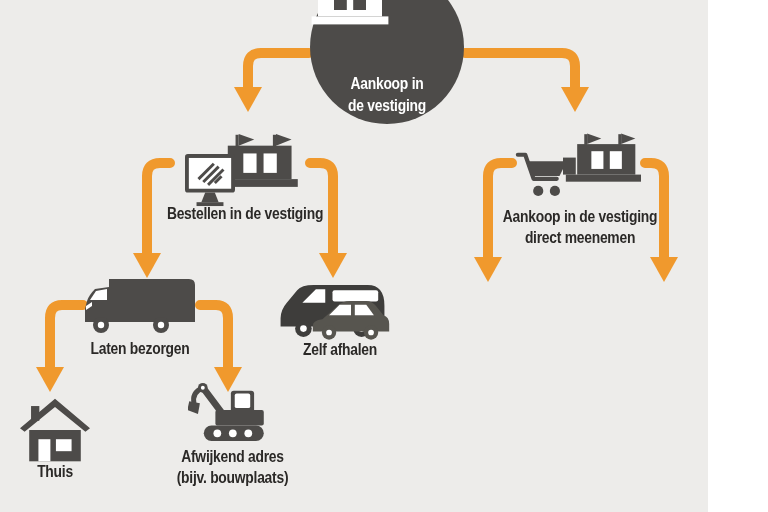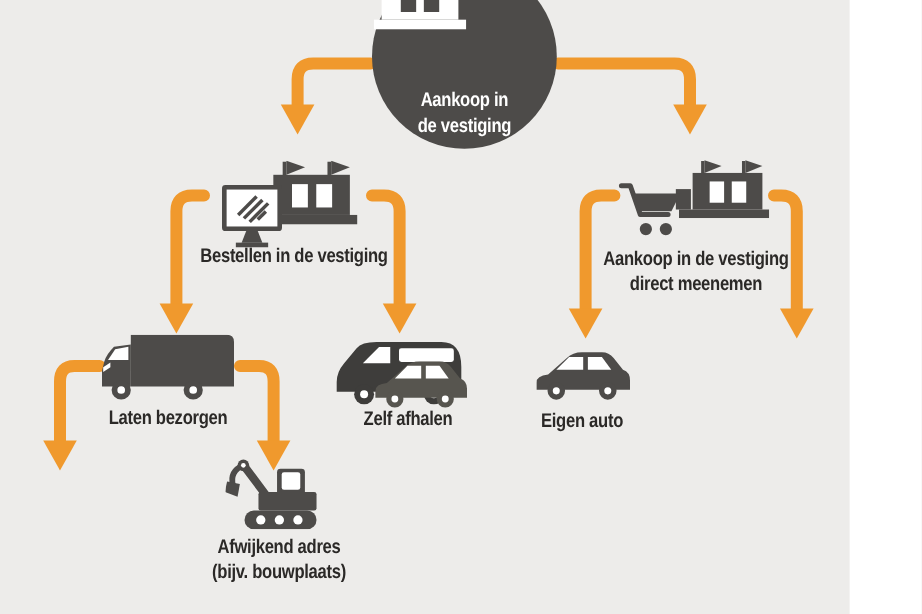--- a/index.html
+++ b/index.html
@@ -167,34 +167,32 @@
       <polygon points="28,4 40,4 40,15 17,15" fill="var(--white)"></polygon>
       <polygon points="44,4 56,4 64,15 44,15" fill="var(--white)"></polygon>
       <circle cx="17" cy="33" r="7.5" fill="var(--car-light)"></circle>
         <circle cx="17" cy="33" r="3" fill="var(--white)"></circle>
       <circle cx="61" cy="33" r="7.5" fill="var(--car-light)"></circle>
         <circle cx="61" cy="33" r="3" fill="var(--white)"></circle>
     </svg>
     <div class="label" style="top:64px;">Zelf afhalen</div>
   </div>
 
-  <div class="node" style="left:420px;top:275px;width:130px;height:90px;">
-    <svg class="icon" style="left:27px;top:18px;" width="78" height="44" viewBox="0 0 80 44">
-      <path d="M10 19 L26 5 Q31 0 39 0 H56 Q62 0 66 5 L74 15 Q80 17 80 24 V32 H0 V26 Q0 20 10 19 Z" fill="var(--dark)"></path>
-      <polygon points="28,4 40,4 40,15 17,15" fill="var(--white)"></polygon>
-      <polygon points="44,4 56,4 64,15 44,15" fill="var(--white)"></polygon>
-      <circle cx="17" cy="33" r="7.5" fill="var(--dark)"></circle>
-        <circle cx="17" cy="33" r="3" fill="var(--white)"></circle>
-      <circle cx="61" cy="33" r="7.5" fill="var(--dark)"></circle>
-        <circle cx="61" cy="33" r="3" fill="var(--white)"></circle>
-    </svg>
-    <div class="label" style="top:66px;">Eigen auto</div>
-  </div>
-
-
+
+
+  <div class="node" style="left:10px;top:392px;width:90px;height:100px;">
+    <svg class="icon" style="left:10px;top:6px;" width="70" height="64" viewBox="0 0 76 68">
+      <rect x="12" y="8" width="9" height="16" fill="var(--dark)"></rect>
+      <polygon points="38,0 76,32 71,36 38,9 5,36 0,32" fill="var(--dark)"></polygon>
+      <rect x="10" y="34" width="56" height="34" fill="var(--dark)"></rect>
+      <rect x="20" y="44" width="13" height="24" fill="var(--white)"></rect>
+      <rect x="39" y="44" width="17" height="13" fill="var(--white)"></rect>
+    </svg>
+    <div class="label" style="top:69px;">Thuis</div>
+  </div>
 
   <div class="node" style="left:150px;top:375px;width:165px;height:115px;">
     <svg class="icon" style="left:38px;top:6px;" width="78" height="60" viewBox="0 0 80 62">
       <path d="M34 32 L16 8" stroke="var(--dark)" stroke-width="7" stroke-linecap="round" fill="none"></path>
       <path d="M15 7 Q3 12 6 24" stroke="var(--dark)" stroke-width="5" fill="none" stroke-linecap="round"></path>
       <polygon points="1,21 12,23 10,34 -1,30" fill="var(--dark)"></polygon>
       <circle cx="15" cy="7" r="5" fill="var(--dark)"></circle>
         <circle cx="15" cy="7" r="2" fill="var(--white)"></circle>
       <rect x="44" y="10" width="24" height="24" rx="3" fill="var(--dark)"></rect>
       <rect x="48" y="13" width="16" height="15" rx="2" fill="var(--white)"></rect>

